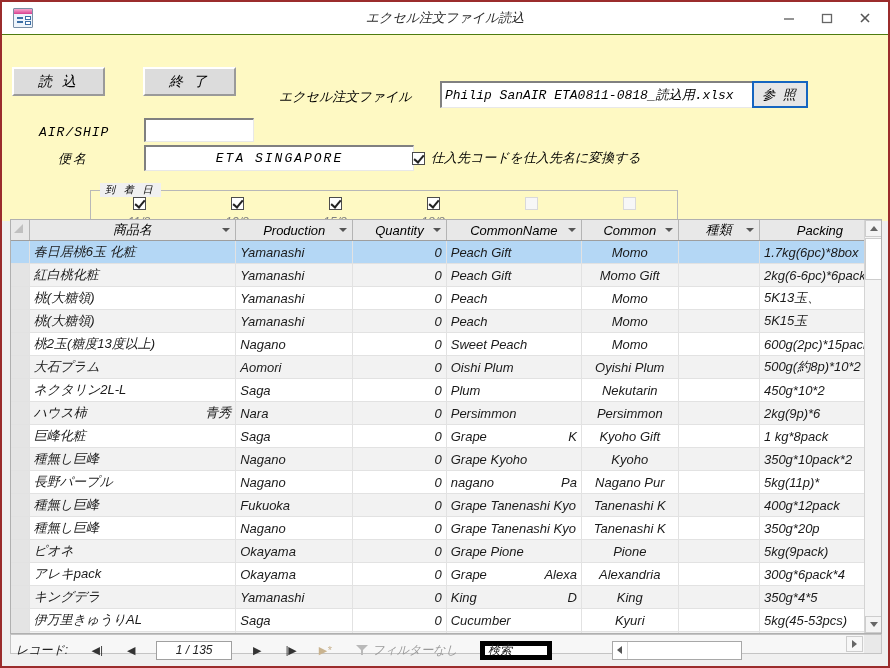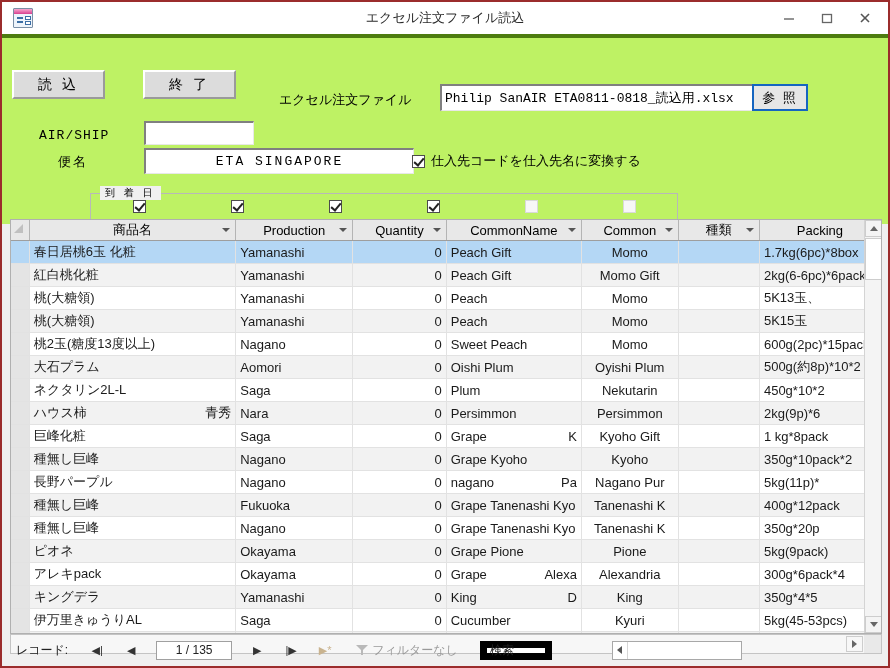--- a/index.html
+++ b/index.html
@@ -13,20 +13,21 @@
     color: #000;
   }
   #app {
     position: relative;
     width: 890px;
     height: 668px;
     box-sizing: border-box;
     border: 2px solid #9b2c2c;
     background: #f0f0f0;
     overflow: hidden;
+    font-style: italic;
   }
 
   
   .titlebar {
     position: relative;
     height: 32px;
     background: #ffffff;
     display: flex;
     align-items: center;
   }
@@ -71,22 +72,22 @@
     font-size: 14px;
     line-height: 1;
     cursor: default;
   }
   .win-btn svg { display:block; }
 
   
   .form-area {
     position: relative;
     height: 186px;
-    background: #bef264;
-    border-top: 4px solid #4d7c0f;
+    background: #fef9c3;
+    border-top: 1px solid #4d7c0f;
   }
 
   .btn-3d {
     position: absolute;
     background: #dcdcdc;
     border-top: 2px solid #ffffff;
     border-left: 2px solid #ffffff;
     border-right: 2px solid #9a9a9a;
     border-bottom: 2px solid #9a9a9a;
     box-sizing: border-box;
@@ -364,21 +365,21 @@
   }
   .nav-filter {
     display: flex; align-items: center; gap: 3px;
     color: #9a9a9a;
     padding: 0 6px;
     white-space: nowrap;
   }
   .nav-search {
     width: 72px; height: 19px;
     background: #ffffff;
-    border: 7px solid #000000;
+    border: 5px solid #000000;
     box-sizing: border-box;
     font-size: 12px;
     display: flex; align-items: center;
     padding-left: 3px;
   }
   .nav-spacer { width: 28px; }
   .nav-hs {
     width: 130px; height: 19px;
     background: #fff;
     border: 1px solid #a8a8a8;

